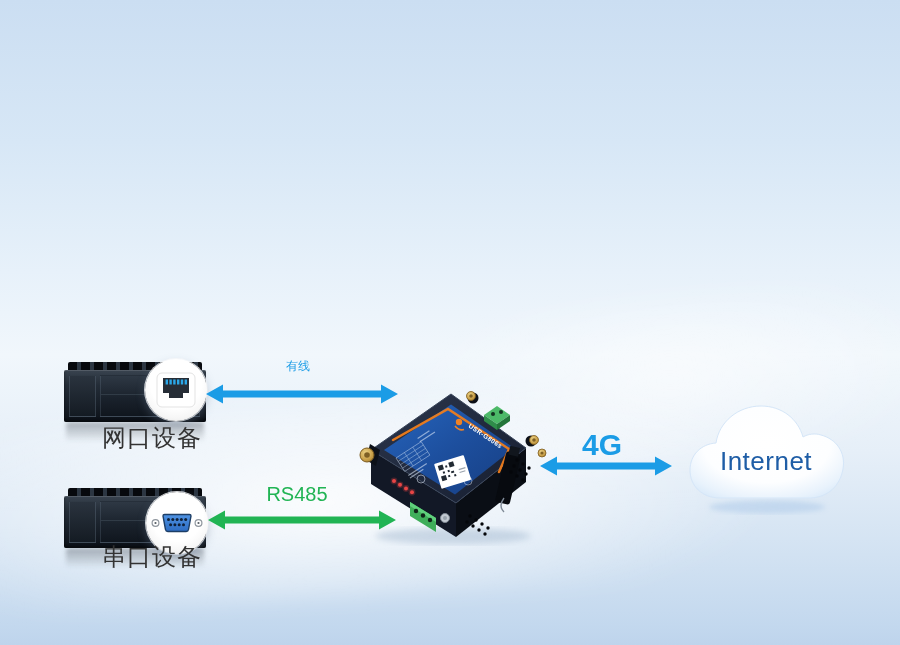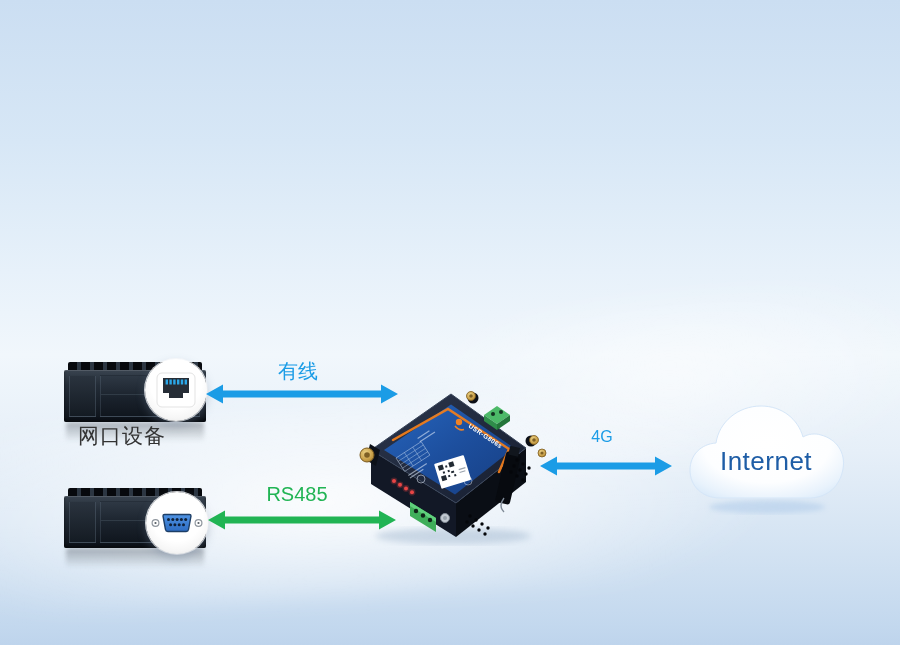--- a/index.html
+++ b/index.html
@@ -32,21 +32,21 @@
   .plc-reflect{position:absolute;left:2px;right:2px;top:100%;height:20px;border-radius:3px;
     background:linear-gradient(180deg,rgba(22,30,40,.32),rgba(22,30,40,0));filter:blur(2px);}
 
   
   .badge{position:absolute;width:62px;height:62px;border-radius:50%;
     background:radial-gradient(circle at 50% 38%,#ffffff 52%,#f6f6f6 72%,#e0e0e0 94%,#d2d2d2 100%);
     box-shadow:0 4px 10px rgba(110,130,155,.38),0 0 0 1px rgba(255,255,255,.85);
     display:flex;align-items:center;justify-content:center;}
 
   
-  .dev-label{position:absolute;width:160px;text-align:center;font-size:21px;font-weight:500;
+  .dev-label{position:absolute;width:160px;text-align:right;font-size:24px;font-weight:500;
     color:#333;letter-spacing:1px;}
   .link-label{position:absolute;text-align:center;font-weight:500;}
   .lbl-blue{color:#1b9ce6;}
   .lbl-green{color:#21b454;}
   .internet-label{position:absolute;width:160px;text-align:center;font-size:26px;color:#1e5da6;letter-spacing:.5px;}
 
   .abs{position:absolute;}
 </style>
 </head>
 <body>
@@ -114,32 +114,33 @@
           <circle cx="30.4" cy="9.5" r="1.5"></circle>
         <circle cx="34.7" cy="9.5" r="1.5"></circle>
         <circle cx="19.6" cy="14.8" r="1.5"></circle>
           <circle cx="23.9" cy="14.8" r="1.5"></circle>
         <circle cx="28.2" cy="14.8" r="1.5"></circle>
           <circle cx="32.5" cy="14.8" r="1.5"></circle>
       </g>
     </svg>
   </div>
 
-
-  <div class="link-label lbl-blue" style="left:248px;top:358px;width:100px;font-size:20px;">有线</div>
+  <div class="dev-label" style="left:42px;top:541px;">串口设备</div>
+
+  <div class="link-label lbl-blue" style="left:248px;top:358px;width:100px;font-size:12px;">有线</div>
   <svg class="abs" style="left:204px;top:380px;" width="196" height="28">
     <polygon fill="#1b9ce6" points="2,14 19,4.5 19,10.5 177,10.5 177,4.5 194,14 177,23.5 177,17.5 19,17.5 19,23.5"></polygon>
   </svg>
 
   <div class="link-label lbl-green" style="left:237px;top:483px;width:120px;font-size:20px;">RS485</div>
   <svg class="abs" style="left:206px;top:506px;" width="192" height="28">
     <polygon fill="#21b454" points="2,14 19,4.5 19,10.5 173,10.5 173,4.5 190,14 173,23.5 173,17.5 19,17.5 19,23.5"></polygon>
   </svg>
 
-  <div class="link-label lbl-blue" style="left:572px;top:428px;width:60px;font-size:16px;font-weight:400;">4G</div>
+  <div class="link-label lbl-blue" style="left:572px;top:428px;width:60px;font-size:30px;font-weight:700;">4G</div>
   <svg class="abs" style="left:538px;top:452px;" width="136" height="28">
     <polygon fill="#1b9ce6" points="2,14 19,4.5 19,10.5 117,10.5 117,4.5 134,14 117,23.5 117,17.5 19,17.5 19,23.5"></polygon>
   </svg>
 
   <svg class="abs" style="left:358px;top:378px;" width="200" height="170" viewBox="0 0 200 170">
     <defs>
       <linearGradient id="lblGrad" x1="0" y1="0" x2="1" y2="1">
         <stop offset="0" stop-color="#2665bd"></stop>
           <stop offset=".5" stop-color="#1d4f9e"></stop>
           <stop offset="1" stop-color="#163e82"></stop>

